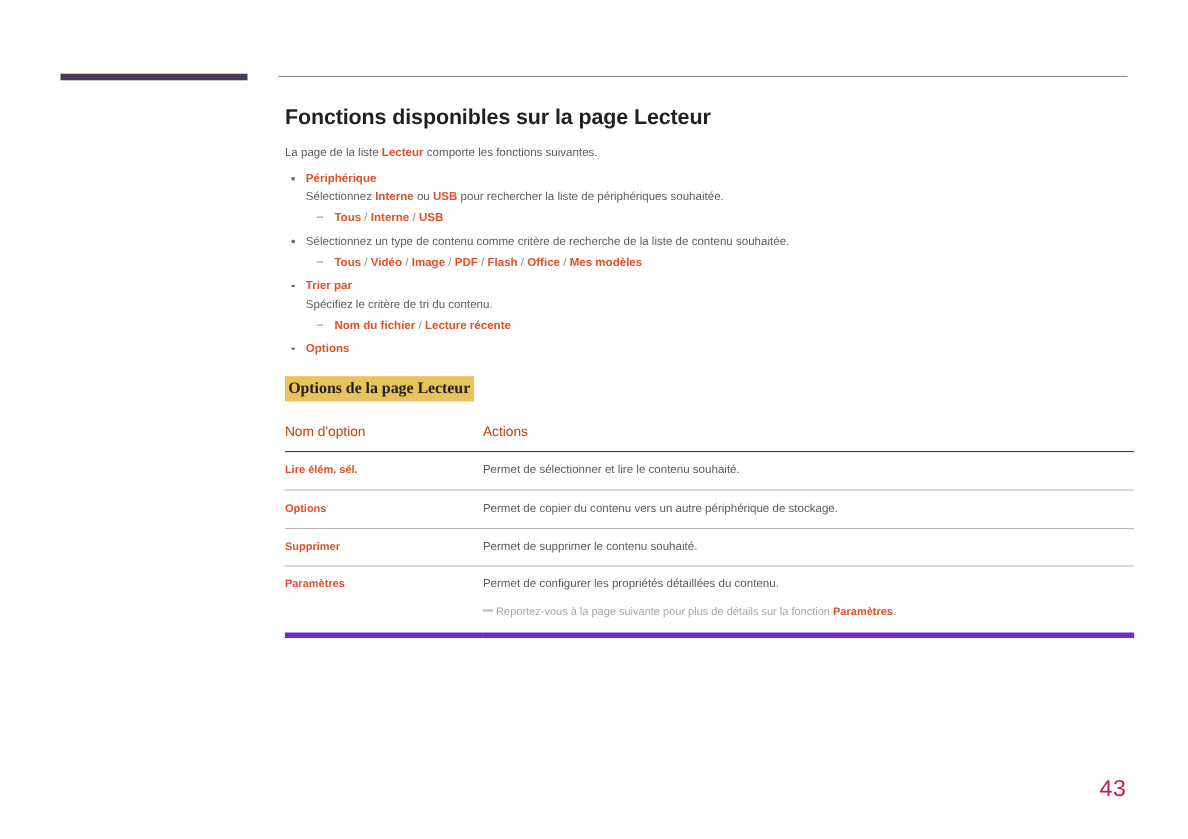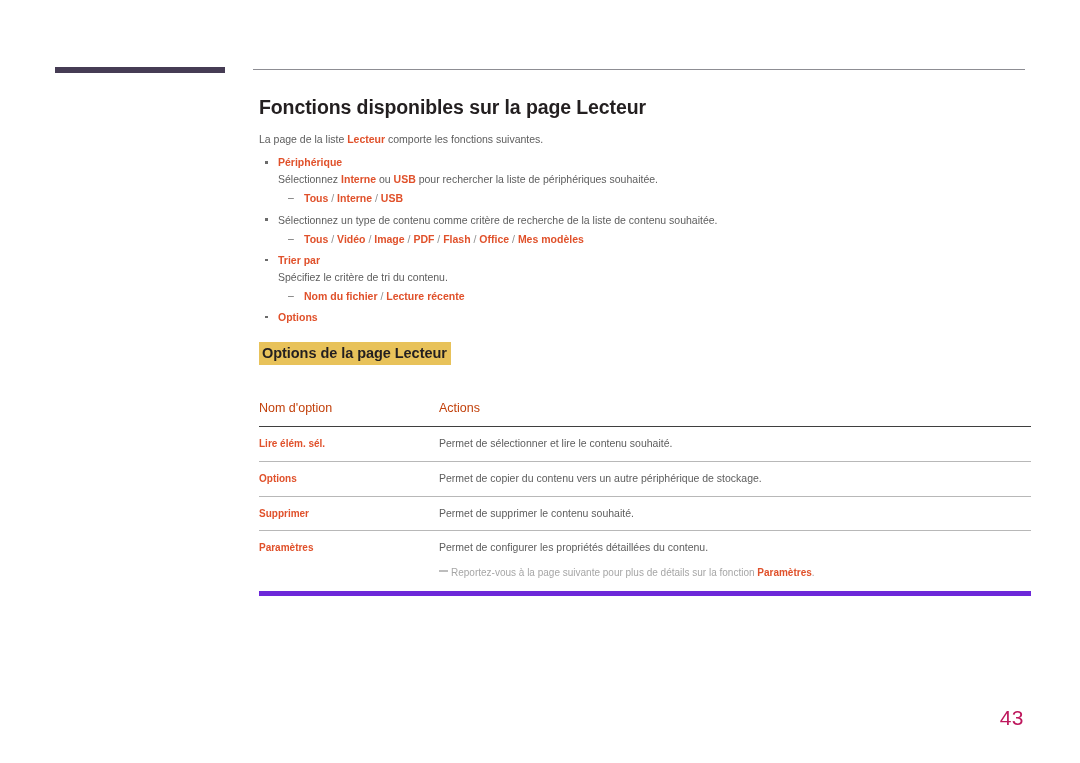--- a/index.html
+++ b/index.html
@@ -116,21 +116,22 @@
     font-size: 10.5px;
   }
   ul.sublist .sep {
     color: #8f8f8f;
     font-weight: normal;
   }
 
   
   .section-heading-wrap {
     margin-top: 17px;
-    margin-bottom: 36px;
+    margin-bottom: 20px;
+    font-family: Liberation Serif, serif;
   }
   .section-heading {
     display: inline-block;
     background: #e8c25a;
     color: #231f20;
     font-size: 14.5px;
     font-weight: bold;
     padding: 2px 4px 3px 3px;
     letter-spacing: -0.05px;
     line-height: 1.25;

